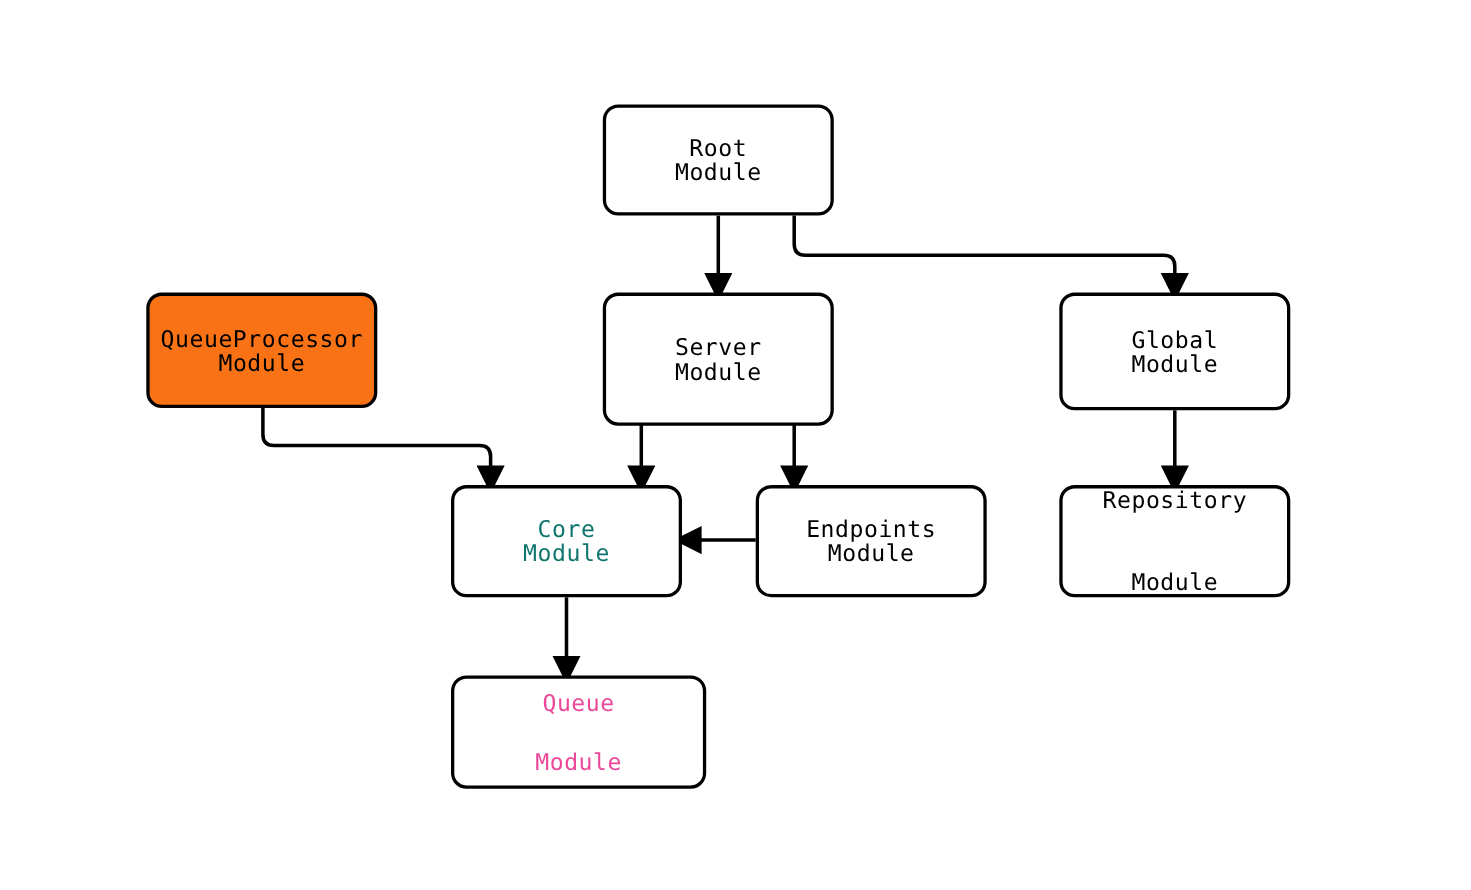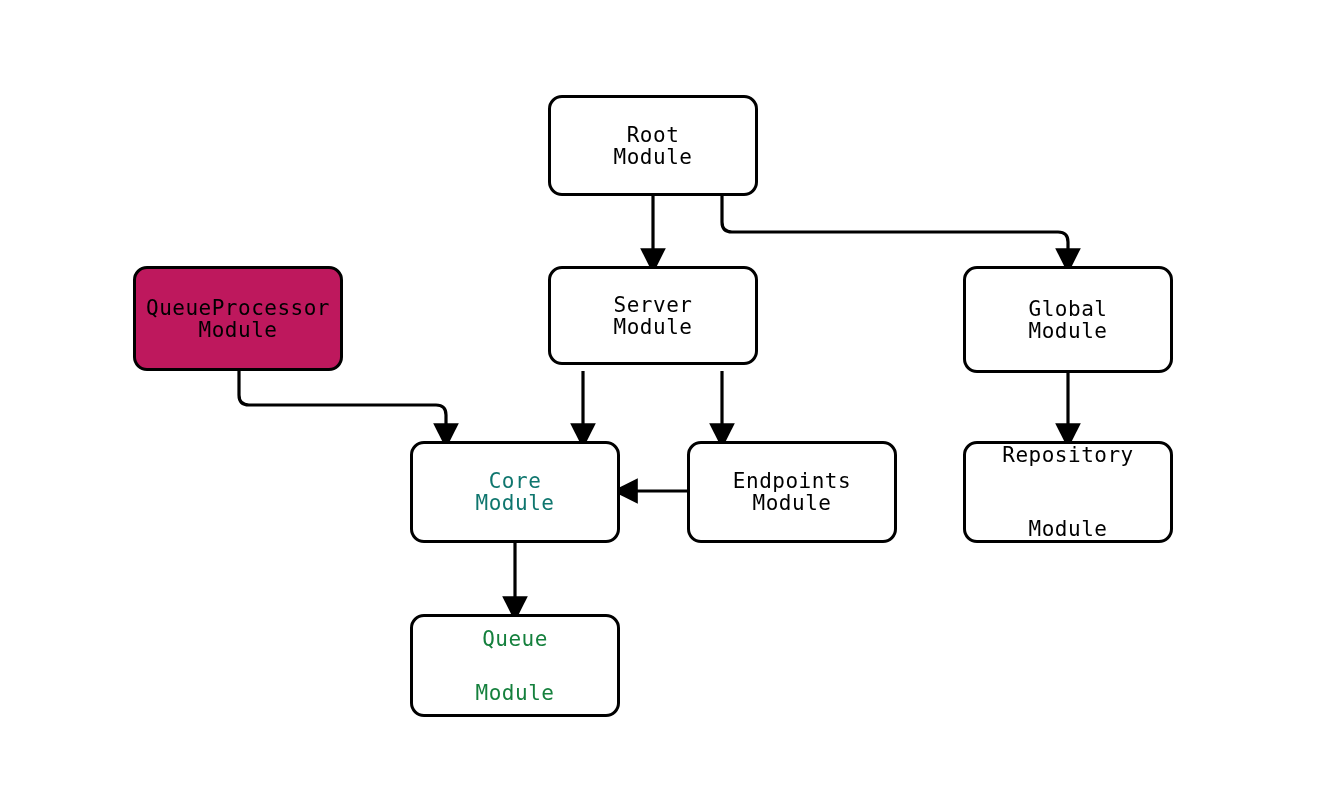--- a/index.html
+++ b/index.html
@@ -67,43 +67,43 @@
         <path d="M 1068 373 L 1068 427" marker-end="url(#arrowhead-down)" stroke="#000000"></path>
         <path d="M 515 543 L 515 600" marker-end="url(#arrowhead-down)" stroke="#000000"></path>
       </g>
   </svg>
 
   <div id="node-layer">
       <div class="node" style="left: 548px; top: 95px; width: 210px; height: 101px; border-color: rgb(0, 0, 0); background: rgb(255, 255, 255); color: rgb(0, 0, 0);">
         <span class="node-line">Root</span>
         <span class="node-line">Module</span>
       </div>
-      <div class="node" style="left: 133px; top: 266px; width: 210px; height: 105px; border-color: rgb(0, 0, 0); background: #be185d; color: rgb(0, 0, 0);">
+      <div class="node" style="left: 133px; top: 266px; width: 210px; height: 105px; border-color: rgb(0, 0, 0); background: #f97316; color: rgb(0, 0, 0);">
         <span class="node-line">QueueProcessor</span>
         <span class="node-line">Module</span>
       </div>
-      <div class="node" style="left: 548px; top: 266px; width: 210px; height: 99px; border-color: rgb(0, 0, 0); background: rgb(255, 255, 255); color: rgb(0, 0, 0);">
+      <div class="node" style="left: 548px; top: 266px; width: 210px; height: 121px; border-color: rgb(0, 0, 0); background: rgb(255, 255, 255); color: rgb(0, 0, 0);">
         <span class="node-line">Server</span>
         <span class="node-line">Module</span>
       </div>
       <div class="node" style="left: 963px; top: 266px; width: 210px; height: 107px; border-color: rgb(0, 0, 0); background: rgb(255, 255, 255); color: rgb(0, 0, 0);">
         <span class="node-line">Global</span>
         <span class="node-line">Module</span>
       </div>
       <div class="node" style="left: 410px; top: 441px; width: 210px; height: 102px; border-color: rgb(0, 0, 0); background: rgb(255, 255, 255); color: #0f766e;">
         <span class="node-line">Core</span>
         <span class="node-line">Module</span>
       </div>
       <div class="node" style="left: 687px; top: 441px; width: 210px; height: 102px; border-color: rgb(0, 0, 0); background: rgb(255, 255, 255); color: rgb(0, 0, 0);">
         <span class="node-line">Endpoints</span>
         <span class="node-line">Module</span>
       </div>
       <div class="node" style="left: 963px; top: 441px; width: 210px; height: 102px; border-color: rgb(0, 0, 0); background: rgb(255, 255, 255); color: rgb(0, 0, 0); justify-content: space-between;">
         <span class="node-line">Repository</span>
         <span class="node-line">Module</span>
       </div>
-      <div class="node" style="left: 410px; top: 614px; width: 210px; height: 103px; border-color: rgb(0, 0, 0); background: rgb(255, 255, 255); color: #15803d; gap: 32px;">
+      <div class="node" style="left: 410px; top: 614px; width: 232px; height: 103px; border-color: rgb(0, 0, 0); background: rgb(255, 255, 255); color: #ec4899; gap: 32px;">
         <span class="node-line">Queue</span>
         <span class="node-line">Module</span>
       </div>
     </div>
 
 </div>
 
 </body></html>

